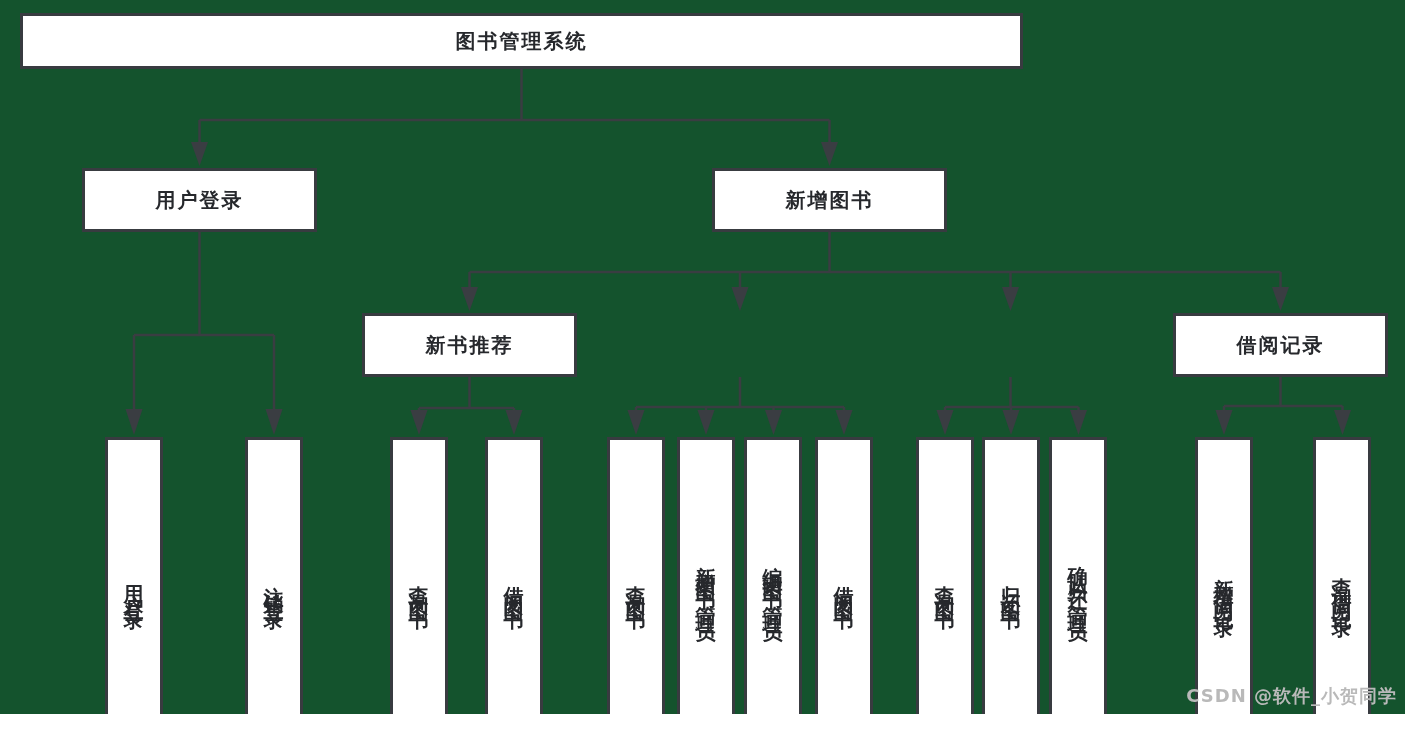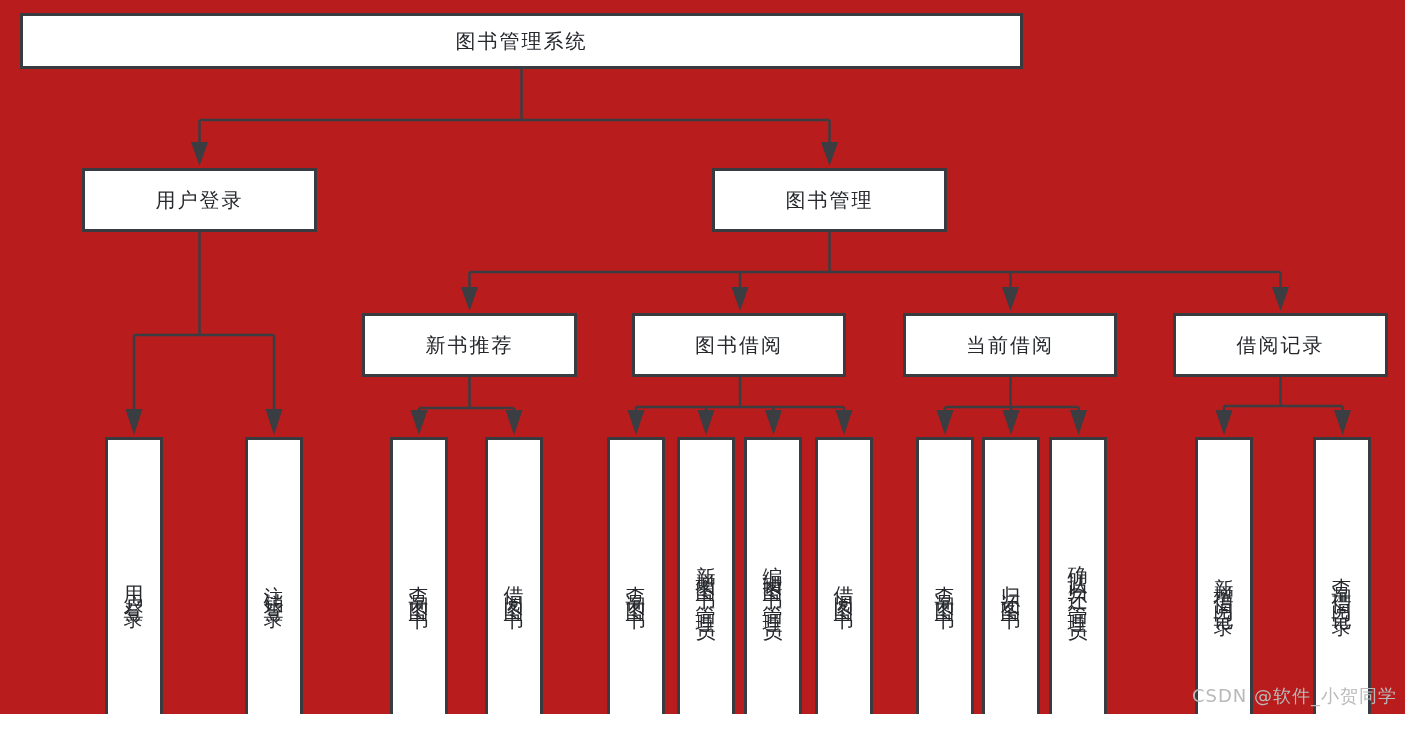--- a/index.html
+++ b/index.html
@@ -1,22 +1,23 @@
 <!DOCTYPE html>
 <html><head>
 <meta charset="utf-8">
 <style>
   html, body { margin: 0; padding: 0; background: #ffffff; }
   #canvas {
     position: relative;
     width: 1405px;
     height: 714px;
-    background: #b91c1c;
+    background: #14532d;
     overflow: hidden;
     font-family: "DejaVu Sans", sans-serif;
+    font-weight: bold;
   }
   #connectors {
     position: absolute;
     left: 0; top: 0;
     width: 1405px; height: 747px;
     pointer-events: none;
   }
   .box {
     position: absolute;
     box-sizing: border-box;
@@ -129,31 +130,25 @@
   </svg>
 
   <div class="box root-box">
     <span class="h-label">图书管理系统</span>
   </div>
 
   <div class="box lvl2-a">
     <span class="h-label">用户登录</span>
   </div>
   <div class="box lvl2-b">
-    <span class="h-label">图书管理</span>
+    <span class="h-label">新增图书</span>
   </div>
 
   <div class="box lvl3 lvl3-1">
     <span class="h-label">新书推荐</span>
-  </div>
-  <div class="box lvl3 lvl3-2">
-    <span class="h-label">图书借阅</span>
-  </div>
-  <div class="box lvl3 lvl3-3">
-    <span class="h-label">当前借阅</span>
   </div>
   <div class="box lvl3 lvl3-4">
     <span class="h-label">借阅记录</span>
   </div>
 
   <div class="box leaf leaf-1">用户登录</div>
   <div class="box leaf leaf-2">注销登录</div>
 
   <div class="box leaf leaf-3">查询图书</div>
   <div class="box leaf leaf-4">借阅图书</div>

